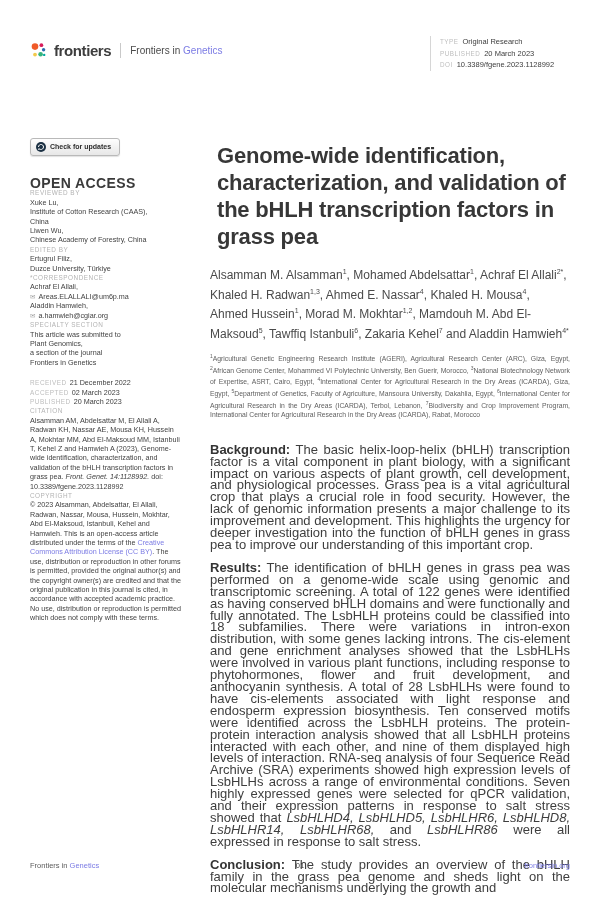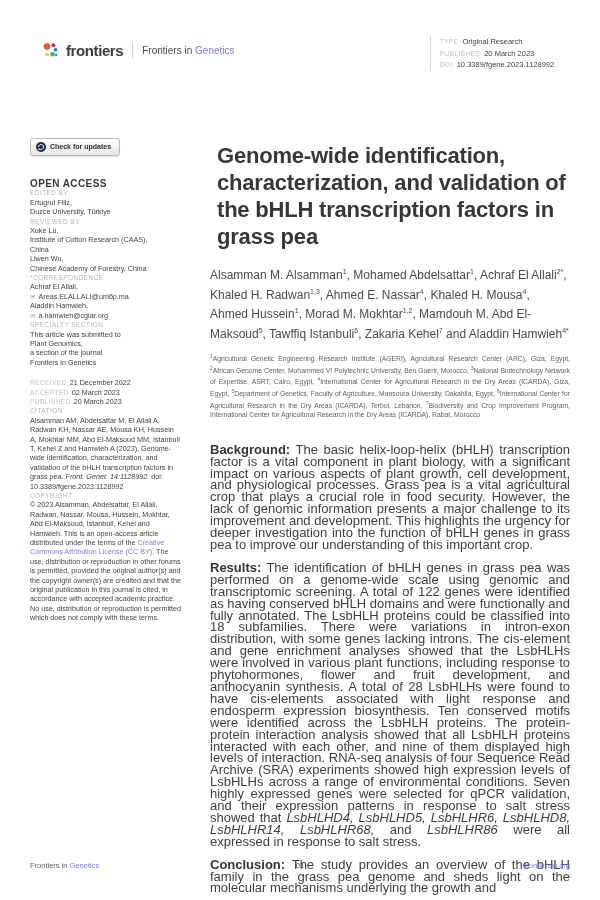--- a/index.html
+++ b/index.html
@@ -1,39 +1,39 @@
 <!DOCTYPE html>
 <html style="--accent: #7b7be4;"><head>
 <meta charset="utf-8">
 <style>
   html,body{margin:0;padding:0;background:#ffffff;}
   .page{
     position:relative;width:600px;height:900px;background:#fff;overflow:hidden;
     font-family:"Liberation Sans","DejaVu Sans",sans-serif;color:#3d3d3d;
   }
   
-  .hdr{position:absolute;top:36px;left:42px;right:30px;display:flex;justify-content:space-between;align-items:flex-start;}
+  .hdr{position:absolute;top:36px;left:30px;right:30px;display:flex;justify-content:space-between;align-items:flex-start;}
   .logoblk{display:flex;align-items:center;gap:7px;margin-top:6px;}
   .logoword{font-size:15px;font-weight:bold;letter-spacing:-0.4px;color:#3d3d3d;}
   .logopipe{width:1px;height:15px;background:#c9c9c9;margin:0 2px;}
   .journalname{font-size:10px;color:#4a4a4a;}
   .journalname .jlink{color:var(--accent);}
   .metablk{border-left:1px solid #d6d6d6;padding-left:9px;min-width:130px;}
   .kv-row{font-size:7.5px;line-height:11.5px;white-space:nowrap;}
   .kv-label{color:#bdbdbd;font-size:6.3px;letter-spacing:0.5px;margin-right:4px;text-transform:uppercase;}
   .kv-value{color:#3d3d3d;}
   
   .cols{position:absolute;top:130px;left:30px;right:30px;display:flex;gap:28px;}
   .side{width:152px;flex:none;font-size:7.2px;line-height:9.4px;color:#3f3f3f;}
   .main{flex:1;min-width:0;}
   
   .chkbtn{display:inline-flex;align-items:center;gap:4px;margin-top:8px;padding:3px 8px 3px 5px;
     border:1px solid #b9b9b9;border-radius:3px;background:linear-gradient(#fefefe,#e7e7e7);
     box-shadow:0 1px 1px rgba(0,0,0,0.12);font-size:7px;font-weight:bold;color:#2e2e2e;cursor:pointer;}
-  .openaccess{margin-top:23px;font-size:10px;font-weight:bold;letter-spacing:0.4px;color:#3a3a3a;}
+  .openaccess{margin-top:23px;font-size:14px;font-weight:bold;letter-spacing:0.4px;color:#3a3a3a;}
   .side-label{margin-top:11px;margin-bottom:1.5px;font-size:6.4px;letter-spacing:0.5px;color:#b3b3b3;}
   .side-sec div{margin:0;}
   .email-row{display:flex;align-items:center;gap:3px;cursor:pointer;}
   .envelope{color:#9a9a9a;font-size:6.5px;}
   .side .kv-row{font-size:7.2px;line-height:9.4px;}
   .side .kv-label{font-size:6.4px;margin-right:3px;}
   .side-text{margin:0;}
   .cclink{color:var(--accent);cursor:pointer;}
   .it{font-style:italic;}
   
@@ -89,35 +89,35 @@
           <circle class="cm-circle" cx="6" cy="6" r="6" fill="#1c3144"></circle>
           <path d="M3 6a3 3 0 1 1 1 2.2" stroke="#ffffff" stroke-width="1.2" fill="none"></path>
           <path d="M2.4 9.6 L4.6 8.9 L3.4 7.3 Z" fill="#ffffff"></path>
         </svg>
         <span>Check for updates</span>
       </div>
 
       <div class="openaccess">OPEN ACCESS</div>
 
       <div class="side-sec">
-        <div class="side-label">EDITED BY</div>
-        <div>
-            <div>Ertugrul Filiz,</div>
-            <div>Duzce University, Türkiye</div>
-          </div>
-      </div>
-
-      <div class="side-sec">
         <div class="side-label">REVIEWED BY</div>
         <div>
             <div>Xuke Lu,</div>
             <div>Institute of Cotton Research (CAAS),</div>
             <div>China</div>
             <div>Liwen Wu,</div>
             <div>Chinese Academy of Forestry, China</div>
+          </div>
+      </div>
+
+      <div class="side-sec">
+        <div class="side-label">EDITED BY</div>
+        <div>
+            <div>Ertugrul Filiz,</div>
+            <div>Duzce University, Türkiye</div>
           </div>
       </div>
 
       <div class="side-sec">
         <div class="side-label">*CORRESPONDENCE</div>
         <div>
             <div>Achraf El Allali,</div>
             <div class="email-row">
               <span class="envelope">✉</span>
               <span>Areas.ELALLALI@um6p.ma</span>

